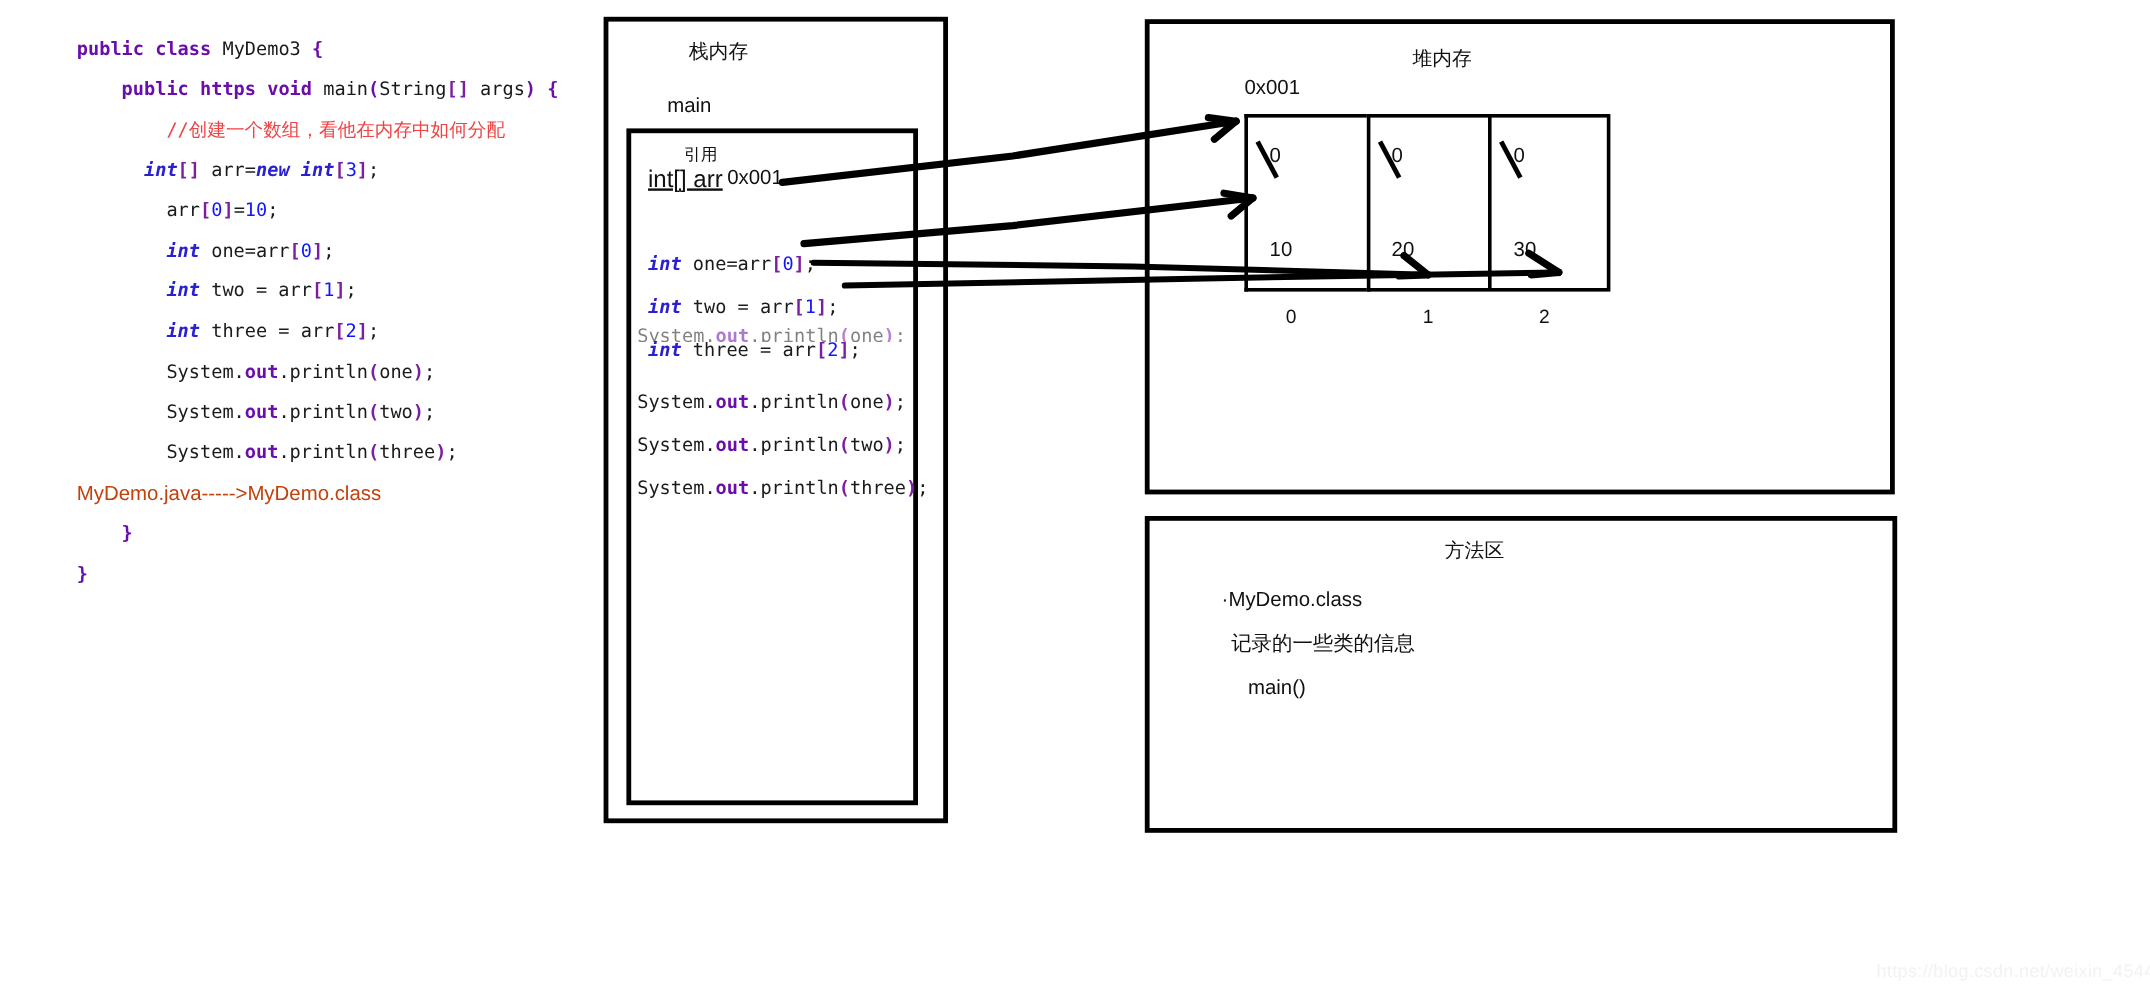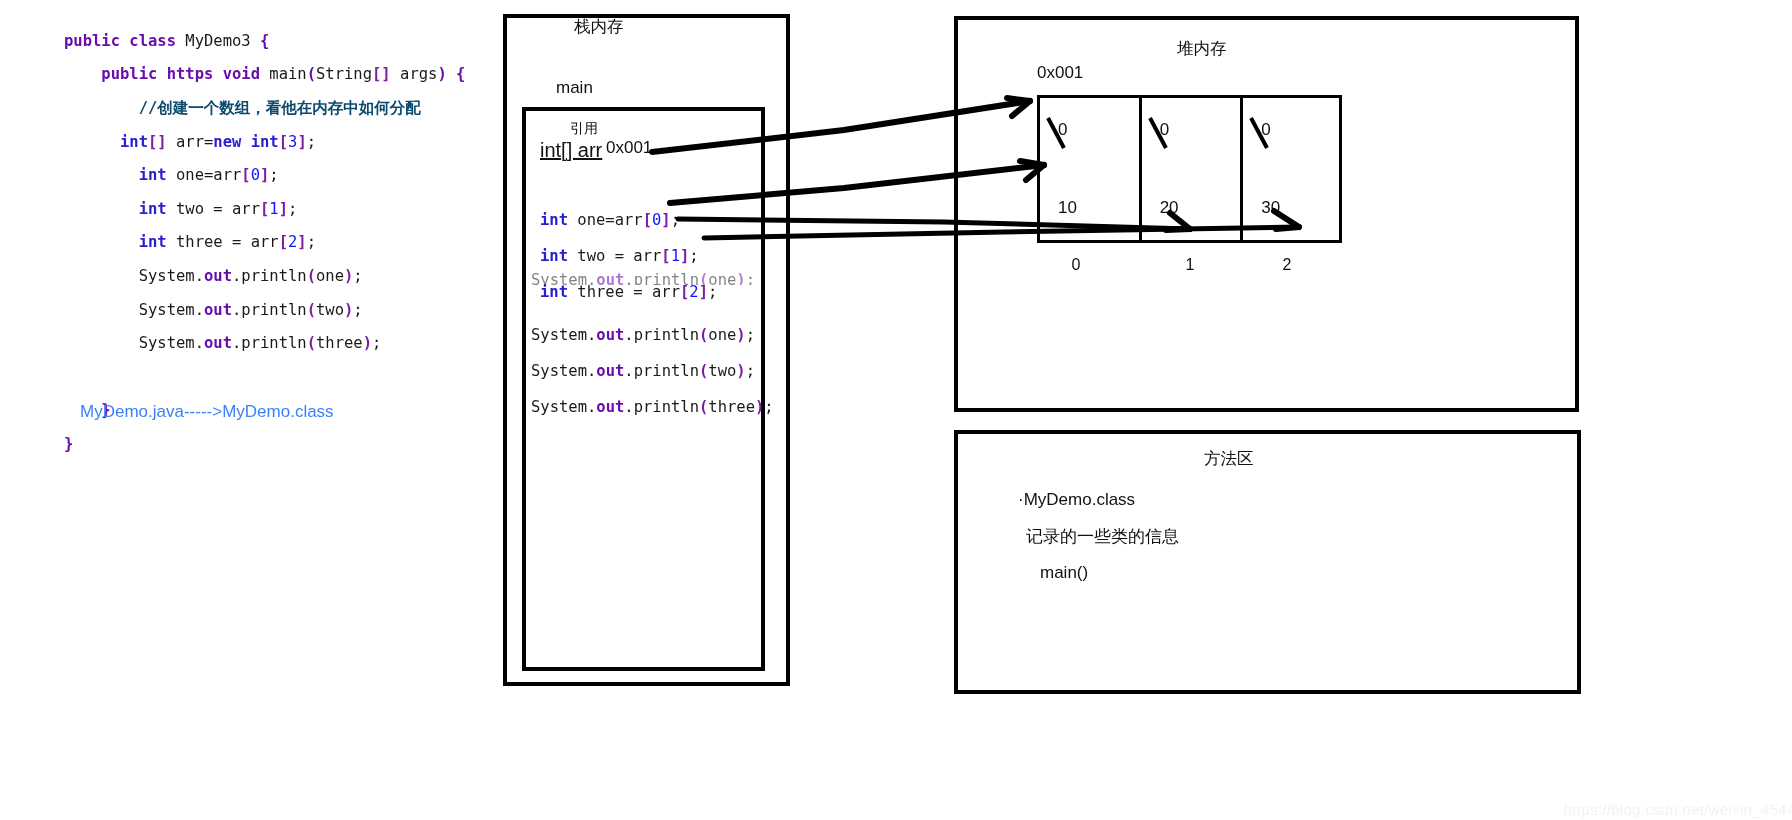--- a/index.html
+++ b/index.html
@@ -19,33 +19,33 @@
     position:absolute;
     left:20px; top:16px;
     font-family:"DejaVu Sans Mono","Liberation Mono", monospace;
     font-size:15.5px;
     line-height:16.8px;
     white-space:pre;
     color:#1a1a1a;
   }
   .code-block .ln { display:block; height:16.8px; }
   .kw  { color:#6a0dad; font-weight:bold; }
-  .kw2 { color:#2b20d0; font-weight:bold; }
-  .cmt { color:#0c4a6e;font-weight:bold; }
+  .kw2 { color:#2b20d0; font-weight:bold;font-style:italic; }
+  .cmt { color:#ef4444; }
   .num { color:#1414ff; }
   .brk { color:#7b1fa2; font-weight:bold; }
   .pln { color:#1a1a1a; }
   .it  { color:#6a0dad; font-weight:bold; }
   .brace { color:#6a0dad; font-weight:bold; }
 
   .file-note {
     position:absolute;
-    left:36px; top:402px;
-    font-size:17px;
-    color:#3b82f6;
+    left:20px; top:402px;
+    font-size:17px;
+    color:#c2410c;
     letter-spacing:0px;
     white-space:nowrap;
   }
 
   
   .box {
     position:absolute;
     border:4px solid #000;
     background:transparent;
   }
@@ -144,35 +144,36 @@
 </head>
 <body>
 
 <div id="stage">
 
   <div class="code-block">
 <span class="ln"><span class="kw">public</span> <span class="kw">class</span> <span class="pln">MyDemo3</span> <span class="brace">{</span></span>
 <span class="ln"><span class="pln">    </span><span class="kw">public</span> <span class="kw">https</span> <span class="kw">void</span> <span class="pln">main</span><span class="brace">(</span><span class="pln">String</span><span class="brk">[]</span> <span class="pln">args</span><span class="brace">)</span> <span class="brace">{</span></span>
 <span class="ln"><span class="pln">        </span><span class="cmt">//创建一个数组，看他在内存中如何分配</span></span>
 <span class="ln"><span class="pln">      </span><span class="kw2">int</span><span class="brk">[]</span> <span class="pln">arr=</span><span class="kw2">new</span> <span class="kw2">int</span><span class="brk">[</span><span class="num">3</span><span class="brk">]</span><span class="pln">;</span></span>
+<span class="ln"><span class="pln">        arr</span><span class="brk">[</span><span class="num">0</span><span class="brk">]</span><span class="pln">=</span><span class="num">10</span><span class="pln">;</span></span>
 <span class="ln"><span class="pln">        </span><span class="kw2">int</span><span class="pln"> one=arr</span><span class="brk">[</span><span class="num">0</span><span class="brk">]</span><span class="pln">;</span></span>
 <span class="ln"><span class="pln">        </span><span class="kw2">int</span><span class="pln"> two = arr</span><span class="brk">[</span><span class="num">1</span><span class="brk">]</span><span class="pln">;</span></span>
 <span class="ln"><span class="pln">        </span><span class="kw2">int</span><span class="pln"> three = arr</span><span class="brk">[</span><span class="num">2</span><span class="brk">]</span><span class="pln">;</span></span>
 <span class="ln"><span class="pln">        System.</span><span class="it">out</span><span class="pln">.println</span><span class="brk">(</span><span class="pln">one</span><span class="brk">)</span><span class="pln">;</span></span>
 <span class="ln"><span class="pln">        System.</span><span class="it">out</span><span class="pln">.println</span><span class="brk">(</span><span class="pln">two</span><span class="brk">)</span><span class="pln">;</span></span>
 <span class="ln"><span class="pln">        System.</span><span class="it">out</span><span class="pln">.println</span><span class="brk">(</span><span class="pln">three</span><span class="brk">)</span><span class="pln">;</span></span>
 <span class="ln"> </span>
 <span class="ln"><span class="pln">    </span><span class="brace">}</span></span>
 <span class="ln"><span class="brace">}</span></span>
   </div>
 
   <div class="file-note">MyDemo.java-----&gt;MyDemo.class</div>
 
   <div class="box" id="stack-box"></div>
-  <div class="box-title" style="left:530px; top:16px;">栈内存</div>
+  <div class="box-title" style="left:530px; top:32px;">栈内存</div>
   <div class="plain-label" style="left:512px; top:78px; font-size:17px;">main</div>
 
   <div class="box" id="frame-box"></div>
   <div class="plain-label" style="left:526px; top:120px; font-size:14px;">引用</div>
   <div class="plain-label" style="left:496px; top:139px; font-size:20px;text-decoration:underline;">int[] arr</div>
   <div class="plain-label" style="left:562px; top:138px; font-size:17px;">0x001</div>
 
   <div class="stack-code" style="left:496px; top:193px;">
 <span class="ln"><span class="kw2">int</span><span class="pln"> one=arr</span><span class="brk">[</span><span class="num">0</span><span class="brk">]</span><span class="pln">;</span></span><br>
 <span class="ln"><span class="kw2">int</span><span class="pln"> two = arr</span><span class="brk">[</span><span class="num">1</span><span class="brk">]</span><span class="pln">;</span></span><br>

